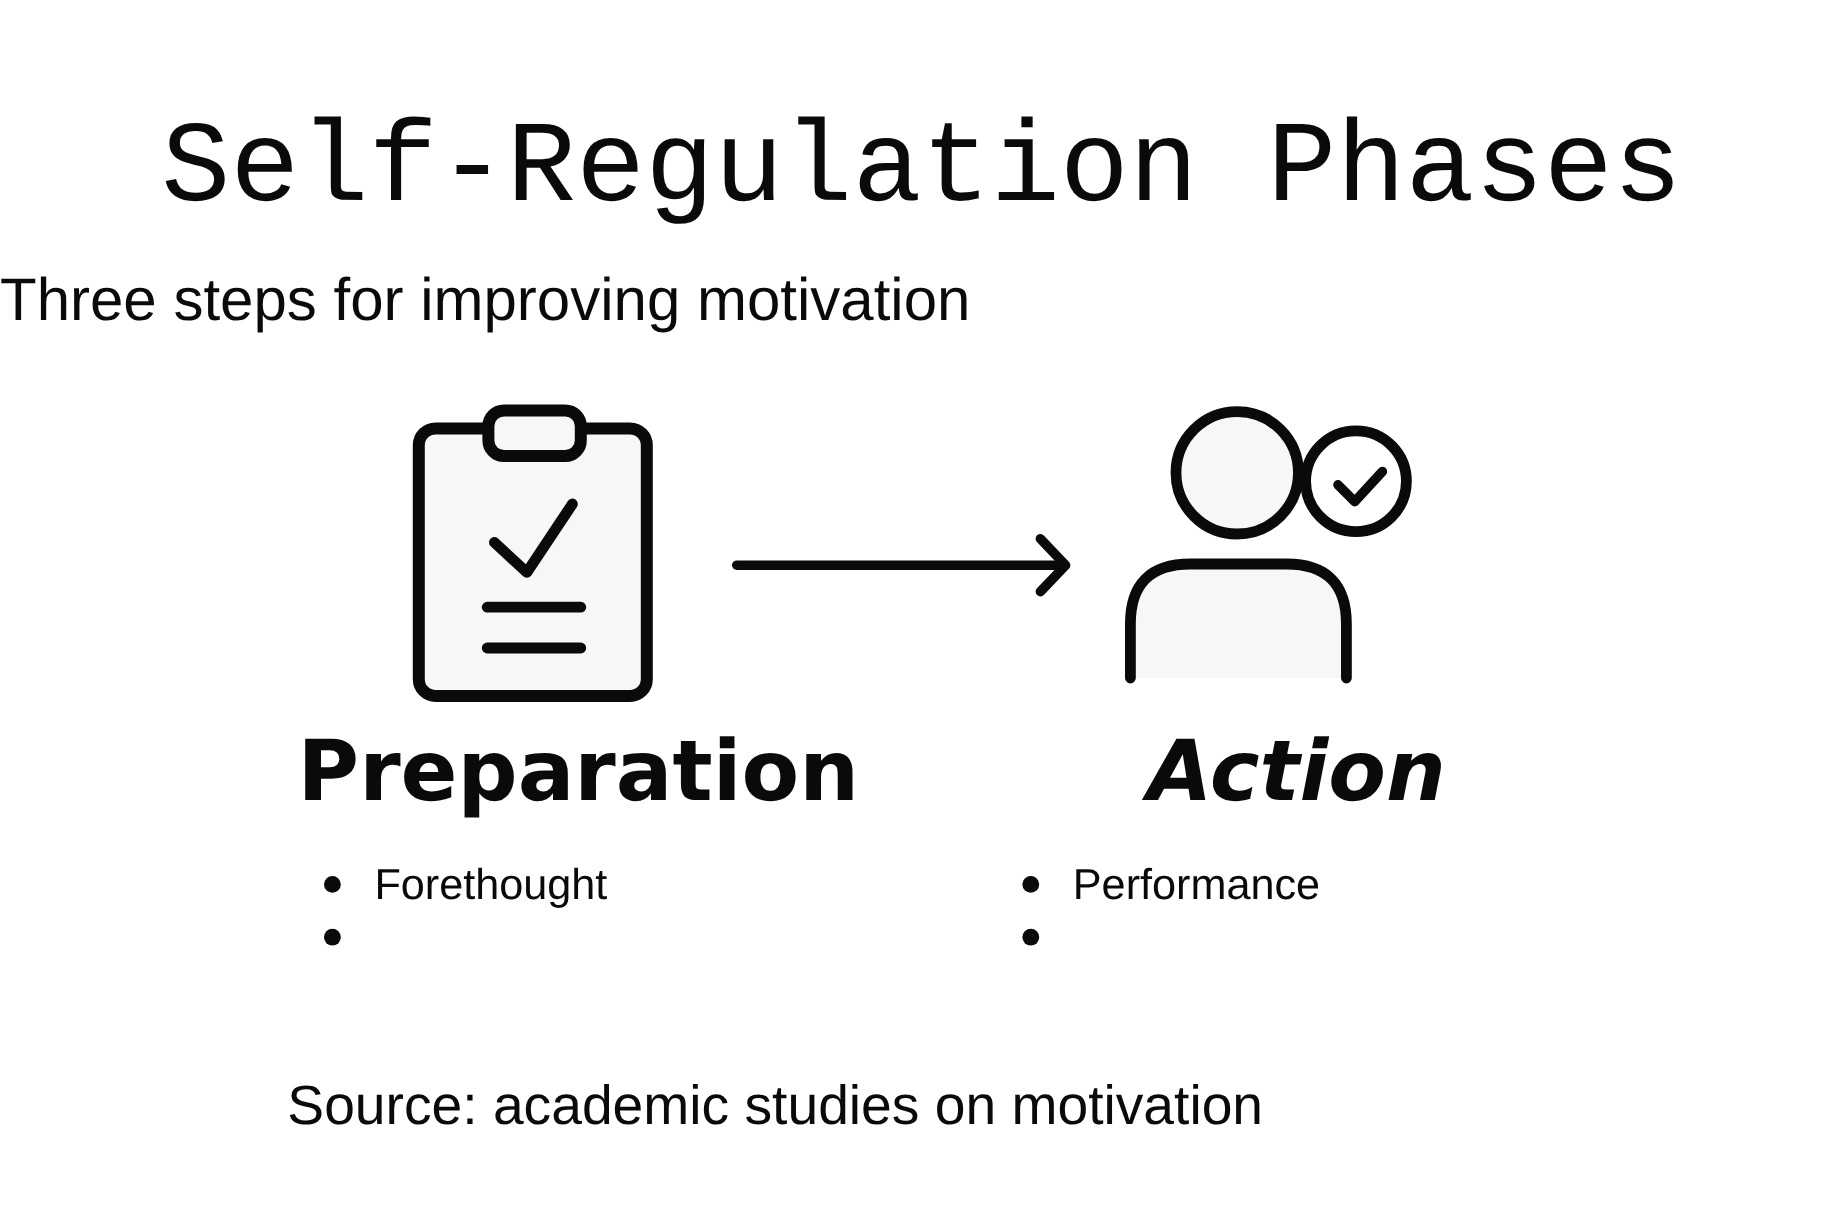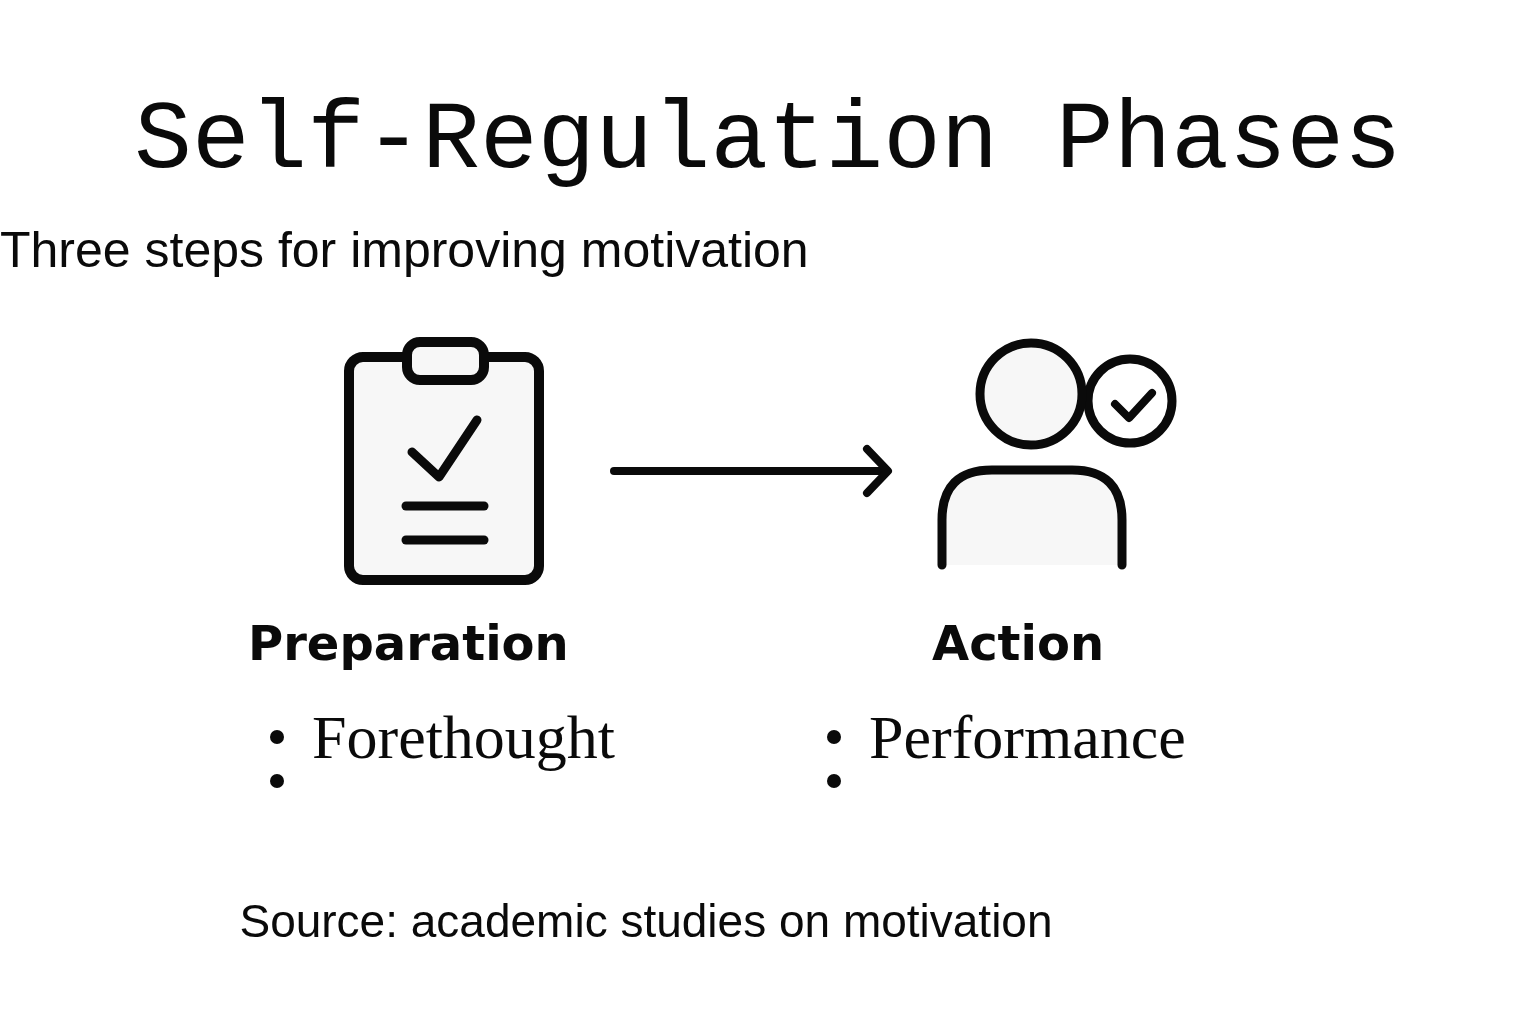--- a/index.html
+++ b/index.html
@@ -28,34 +28,34 @@
     }
     .subtitle {
       left: 0; width: 1500px; top: 220px;
       text-align: left;
       font-size: 50px;
       line-height: 60px;
       font-family: "Liberation Sans", sans-serif;
     }
     .icon { position: absolute; }
     .phase-title {
-      font-size: 48px;
+      font-size: 70px;
       line-height: 80px;
       font-weight: 600;
       font-family: "DejaVu Sans", sans-serif;
       white-space: nowrap;
     }
     .phase-list {
       list-style: none;
       margin: 0; padding: 0;
     }
     .phase-list li {
-      font-size: 62px;
+      font-size: 36px;
       line-height: 74px;
-      font-family: Liberation Serif, serif;
+      font-family: Liberation Sans, sans-serif;
       white-space: nowrap;
       display: flex;
       align-items: center;
     }
     .bullet {
       display: inline-block;
       width: 14px; height: 14px;
       border-radius: 50%;
       background: #0a0a0a;
       margin-right: 28px;
@@ -101,24 +101,24 @@
 <ul class="abs phase-list" style="left:270px; top:700px;">
   <li>
     <span class="bullet"></span>
     <span>Forethought</span>
   </li>
   <li>
     <span class="bullet"></span>
   </li>
 </ul>
 
-<div class="abs" style="left:932px; top:603px;">
+<div class="abs" style="left:956px; top:603px;font-style:italic;">
   <div class="phase-title">Action</div>
 </div>
-<ul class="abs phase-list" style="left:827px; top:700px;">
+<ul class="abs phase-list" style="left:852px; top:700px;">
   <li>
     <span class="bullet"></span>
     <span>Performance</span>
   </li>
   <li>
     <span class="bullet"></span>
   </li>
 </ul>
 
 <div class="abs source">Source: academic studies on motivation</div>

